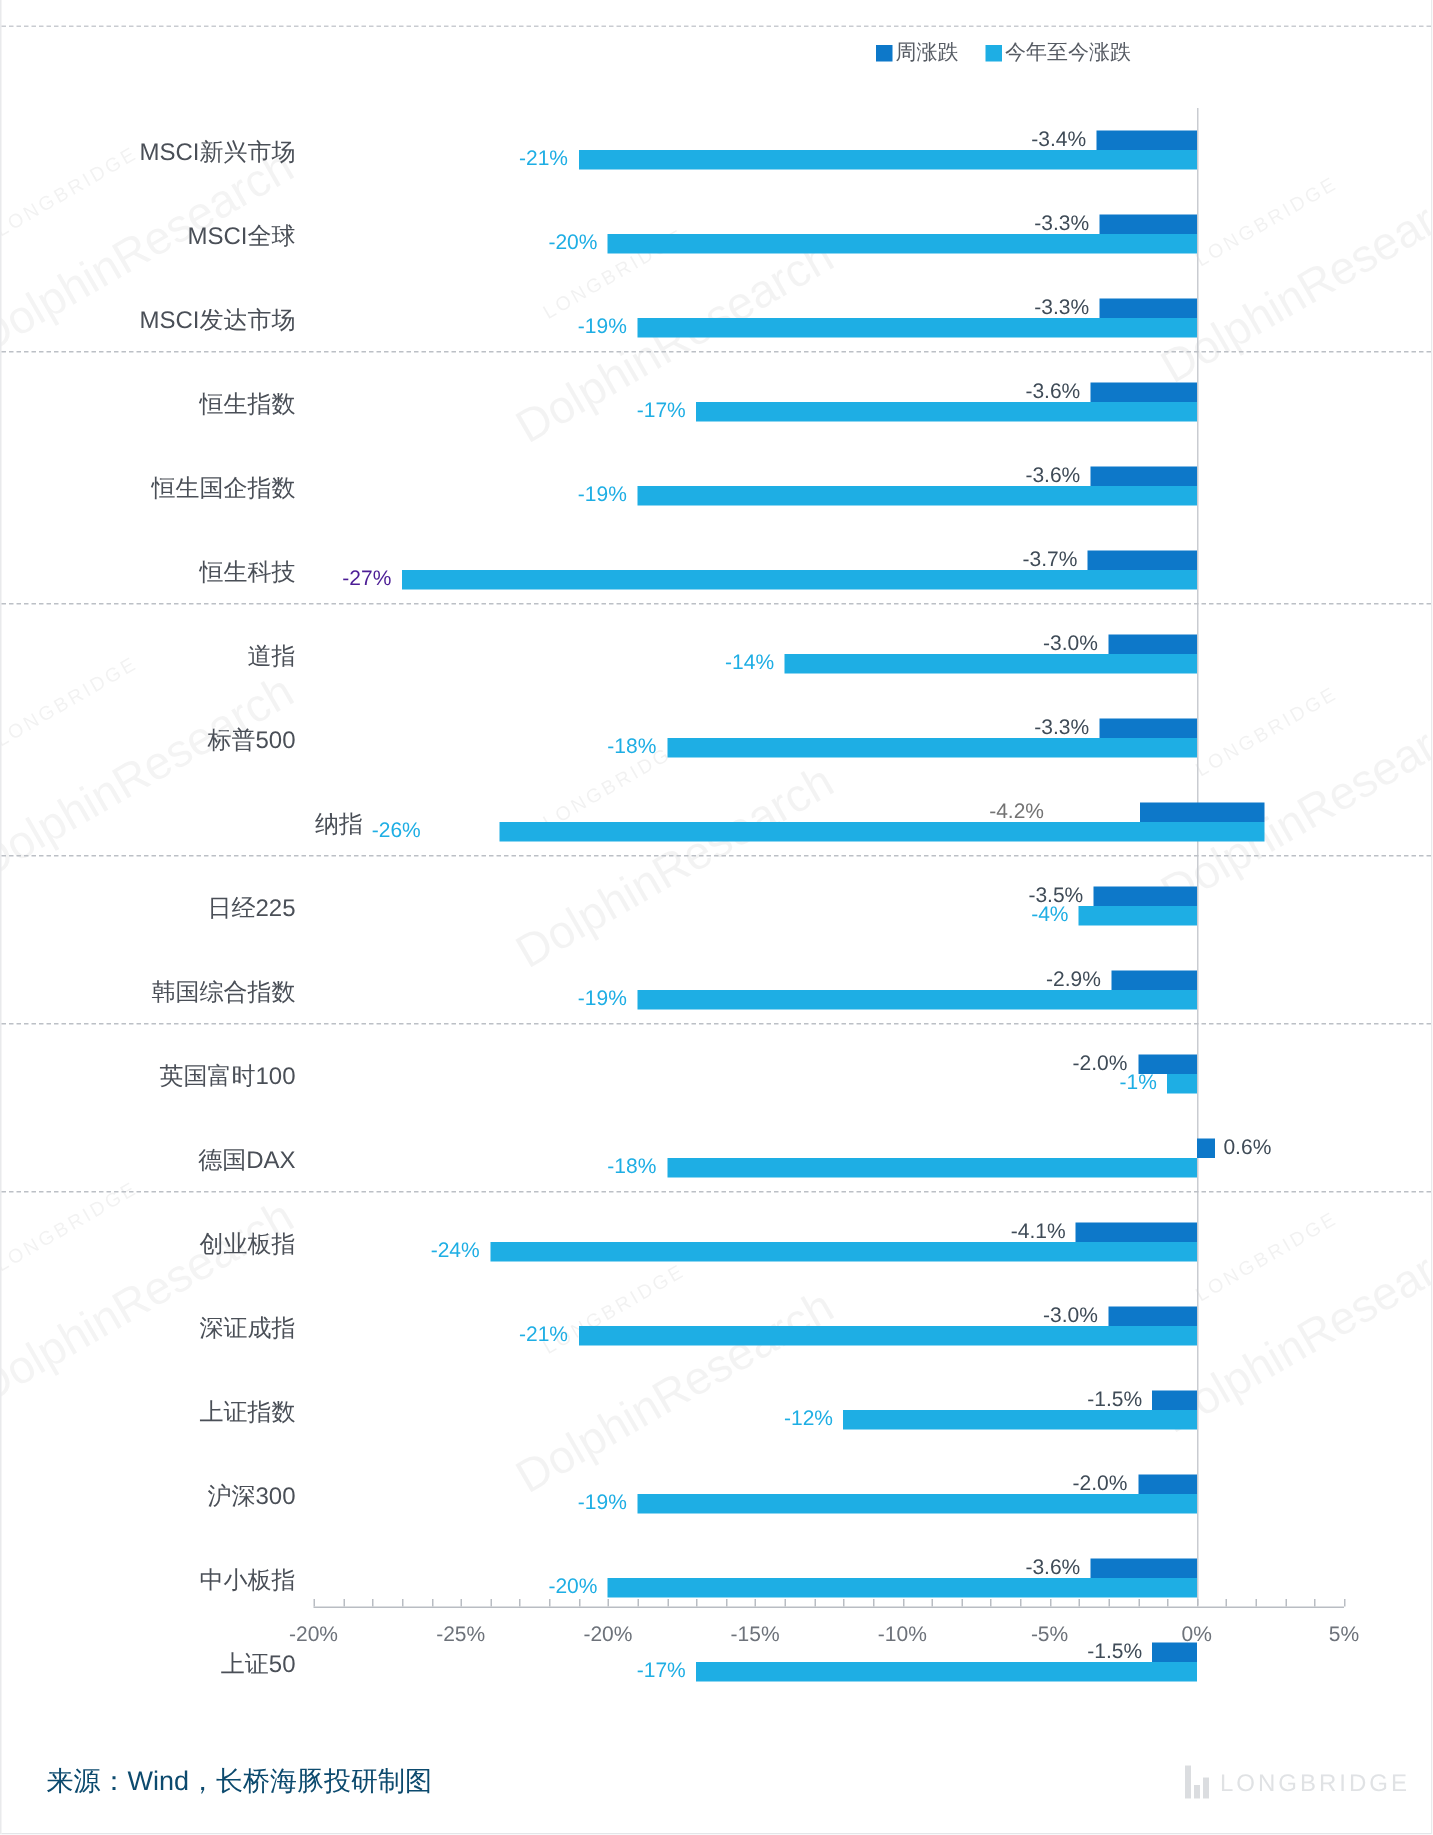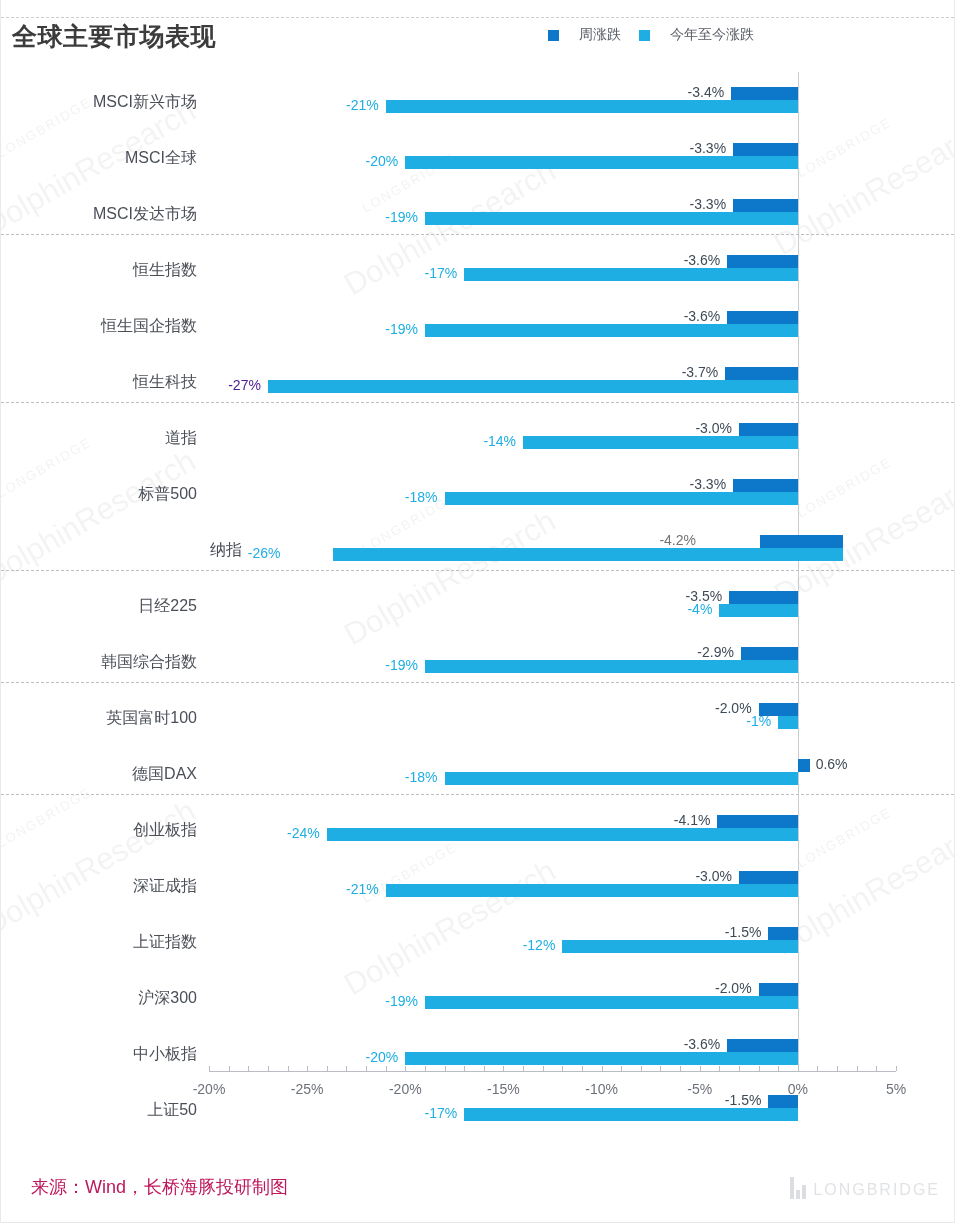--- a/index.html
+++ b/index.html
@@ -37,21 +37,21 @@
   }
   .title{
     position:absolute;left:11px;top:20px;
     font-size:25px;font-weight:bold;color:#3c3c3c;
     letter-spacing:.5px;z-index:4;
   }
   .legend{
     position:absolute;right:200px;top:26px;
     display:flex;align-items:center;gap:18px;z-index:4;
   }
-  .leg-item{display:flex;align-items:center;gap:20px;}
+  .leg-item{display:flex;align-items:center;gap:2px;}
   .leg-sw{width:11px;height:11px;display:inline-block;}
   .leg-tx{font-size:14px;color:#565b63;}
 
   
   .plot{
     position:absolute;
     left:0;right:0;top:72px;height:1060px;
     z-index:2;
   }
   .zeroline{
@@ -91,21 +91,21 @@
     position:absolute;top:10px;transform:translateX(-50%);
     font-size:14px;color:#6d727a;white-space:nowrap;
   }
 
   
   .footer{
     position:absolute;left:0;right:0;bottom:0;height:62px;z-index:4;
   }
   .source{
     position:absolute;left:30px;top:14px;
-    font-size:18px;color:#be185d;white-space:nowrap;
+    font-size:18px;color:#0c4a6e;white-space:nowrap;
   }
   .brand{
     position:absolute;right:14px;top:16px;
     display:flex;align-items:flex-end;gap:7px;opacity:.5;
   }
   .brand-bars{display:flex;align-items:flex-end;gap:2px;height:22px;}
   .brand-bars i{display:block;width:4px;background:#b9bdc3;}
   .brand-tx{font-size:16px;color:#c2c6cb;letter-spacing:2px;line-height:18px;}
   .bottom-rule{
     position:absolute;left:0;right:0;bottom:0;height:1px;background:#e4e6e9;
@@ -132,21 +132,20 @@
     <div class="wm small" style="left:-10px;top:810px;">LONGBRIDGE</div>
     <div class="wm small" style="left:355px;top:865px;">LONGBRIDGE</div>
     <div class="wm small" style="left:790px;top:830px;">LONGBRIDGE</div>
     <div class="wm small" style="left:-10px;top:120px;">LONGBRIDGE</div>
     <div class="wm small" style="left:355px;top:175px;">LONGBRIDGE</div>
     <div class="wm small" style="left:790px;top:140px;">LONGBRIDGE</div>
   </div>
 
   <div class="top-rule"></div>
 
-  <div class="title">全球主要市场表现</div>
 
   <div class="legend" id="legend">
       <div class="leg-item">
         <span class="leg-sw" style="background: rgb(13, 120, 201);"></span>
         <span class="leg-tx">周涨跌</span>
       </div>
       <div class="leg-item">
         <span class="leg-sw" style="background: rgb(30, 174, 228);"></span>
         <span class="leg-tx">今年至今涨跌</span>
       </div>

